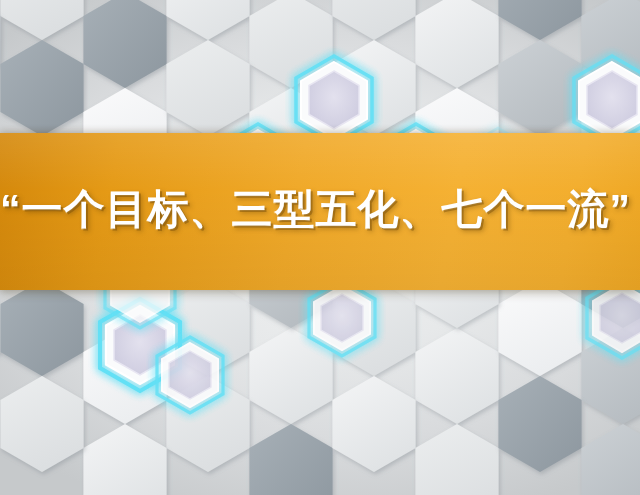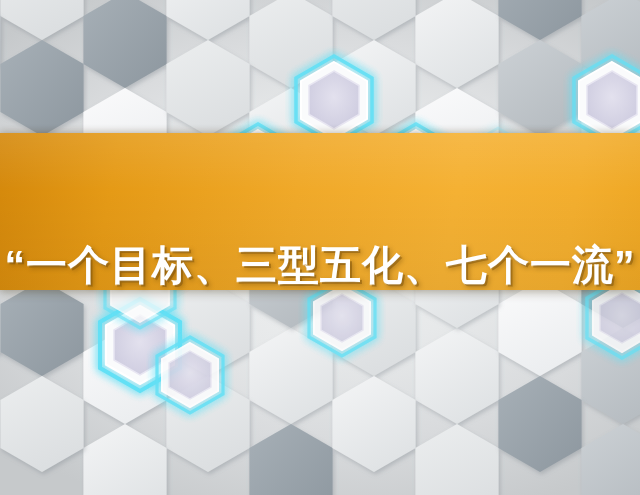--- a/index.html
+++ b/index.html
@@ -16,21 +16,21 @@
 
   
   .hexlayer{position:absolute;inset:0;}
   .hexlayer svg{display:block;width:640px;height:495px;}
 
   
   .banner{
     position:absolute;left:0;top:133px;width:640px;height:157px;
     background:linear-gradient(100deg,#d4880b 0%,#e59a16 18%,#f0a929 46%,#f5b133 70%,#f3ae2e 88%,#eea724 100%);
     box-shadow:0 3px 9px rgba(70,55,20,.30), 0 -2px 7px rgba(70,55,20,.18);
-    display:flex;flex-direction:column;align-items:center;justify-content:flex-end;
+    display:flex;flex-direction:row;align-items:center;justify-content:flex-start;
   }
   .banner::after{
     content:"";position:absolute;inset:0;pointer-events:none;
     background:linear-gradient(180deg,rgba(255,255,255,.10) 0%,rgba(255,255,255,0) 36%,rgba(0,0,0,.05) 100%);
   }
   .title{
     position:relative;z-index:2;
     color:#ffffff;
     font-size:41px;line-height:1.06;
     font-weight:700;letter-spacing:1px;

